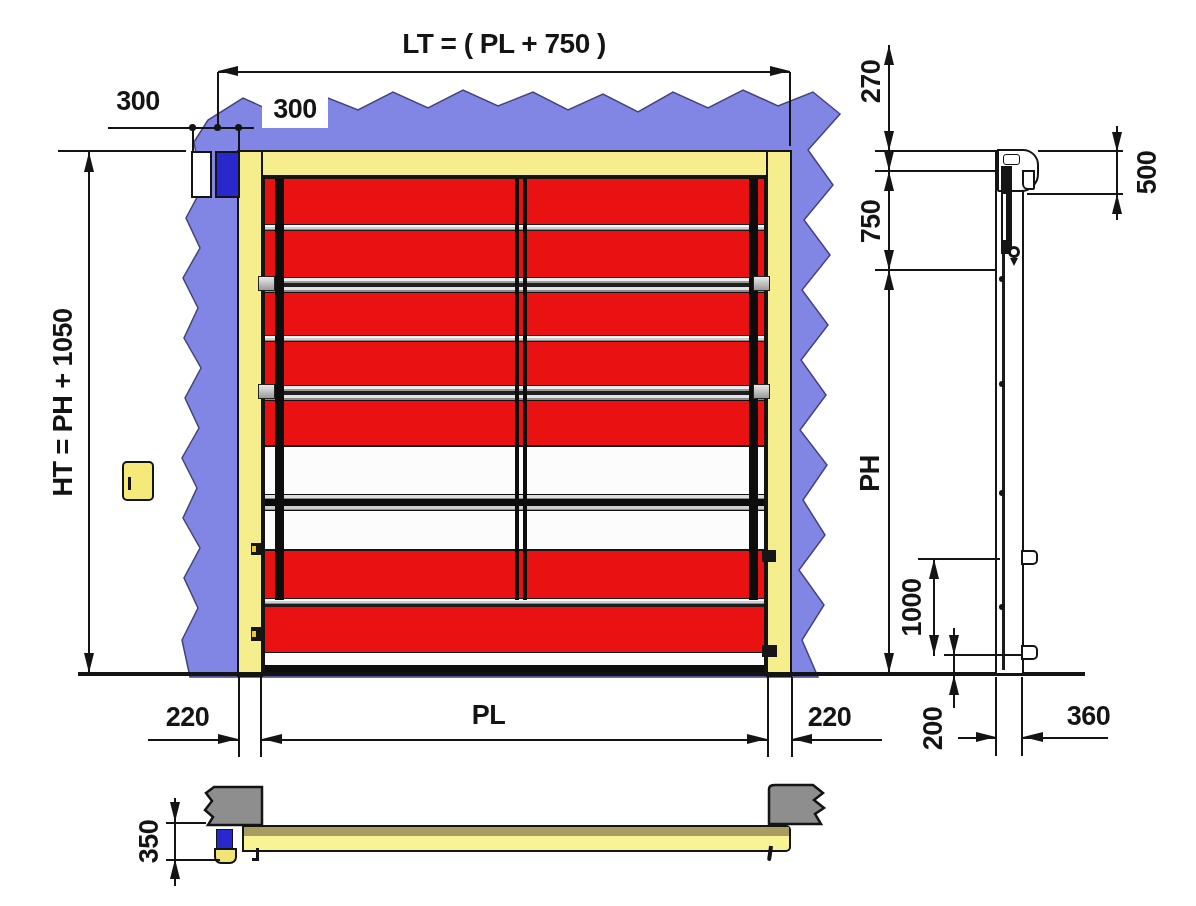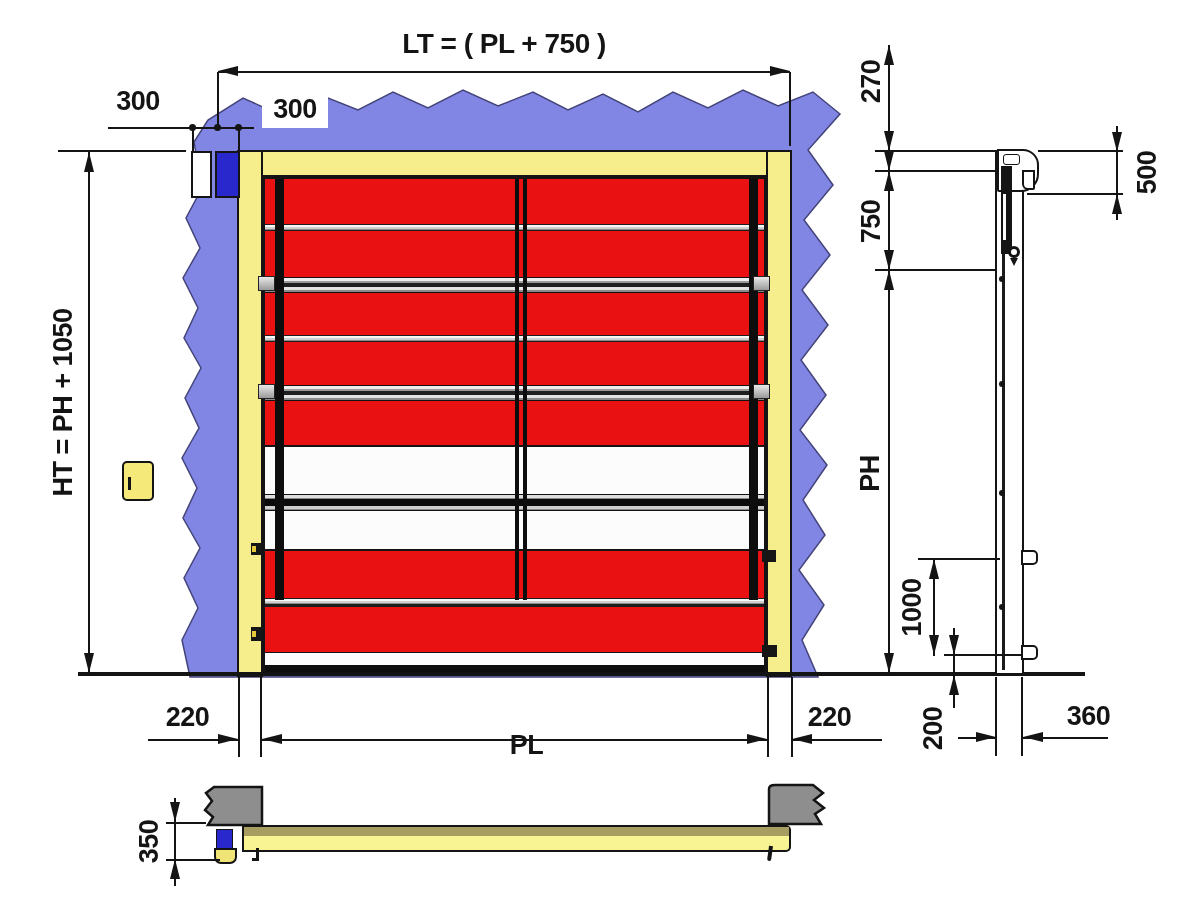--- a/index.html
+++ b/index.html
@@ -169,21 +169,21 @@
     <div class="vline" style="left:767px;top:677px;height:80px;"></div>
     <div class="vline" style="left:791px;top:677px;height:80px;"></div>
     <div class="hline" style="left:148px;top:739px;width:90px;"></div>
     <div class="ar right" style="left:218px;top:734px;"></div>
     <div class="hline" style="left:262px;top:739px;width:505px;"></div>
     <div class="ar left" style="left:262px;top:734px;"></div>
     <div class="ar right" style="left:747px;top:734px;"></div>
     <div class="hline" style="left:792px;top:739px;width:90px;"></div>
     <div class="ar left" style="left:792px;top:734px;"></div>
     <div class="dimtext" style="left:150px;top:702px;width:75px;">220</div>
-    <div class="dimtext" style="left:484px;top:700px;width:85px;margin-top:30px;">PL</div>
+    <div class="dimtext" style="left:446px;top:700px;width:85px;">PL</div>
     <div class="dimtext" style="left:792px;top:702px;width:75px;">220</div>
   </div>
 
   <div>
 
     <div class="hline" style="left:875px;top:150px;width:123px;"></div>
     <div class="hline" style="left:1038px;top:150px;width:85px;"></div>
     <div class="hline" style="left:875px;top:170px;width:123px;"></div>
     <div class="hline" style="left:875px;top:269px;width:121px;"></div>
     <div class="hline" style="left:1027px;top:193px;width:96px;"></div>

